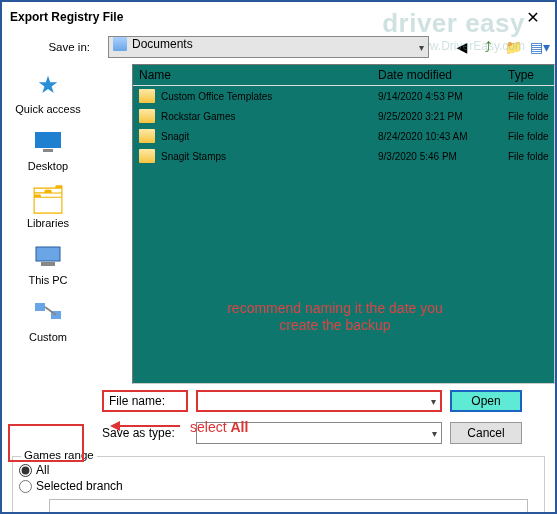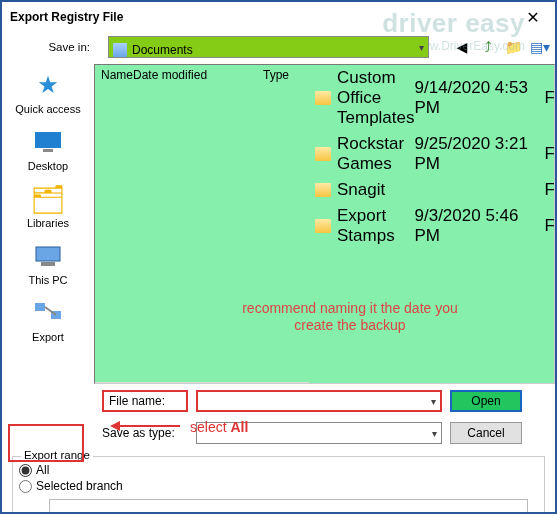--- a/index.html
+++ b/index.html
@@ -7,51 +7,51 @@
   .wrap { width: 557px; height: 514px; border: 2px solid #2a579b; position: relative; background: #fff; overflow: hidden; }
 
   
   .titlebar { height: 30px; display: flex; align-items: center; padding: 0 0 0 8px; }
   .titlebar .title { font-size: 12px; flex: 1; font-weight: bold; }
   .titlebar .win-close { width: 44px; height: 30px; display: flex; align-items: center; justify-content: center; font-size: 16px; }
 
   
   .save-row { display: flex; align-items: center; padding: 4px 6px 6px 28px; gap: 14px; }
   .save-row .lbl { font-size: 11.5px; min-width: 64px; text-align: right; padding-right: 4px; }
-  .save-select { flex: 1; height: 22px; border: 1px solid #888; display: flex; align-items: flex-end; padding: 0 4px; background: #84cc16; position: relative; font-size: 12px; }
+  .save-select { flex: 1; height: 22px; border: 1px solid #888; display: flex; align-items: flex-start; padding: 0 4px; background: #e5e5e5; position: relative; font-size: 12px; }
   .save-select .doc-icon { width: 14px; height: 14px; background: linear-gradient(#a9d0ff,#6aa6e6); border-radius: 1px; margin-right: 5px; }
   .save-select .caret { position: absolute; right: 4px; top: 50%; transform: translateY(-50%); font-size: 10px; color: #444; }
   .nav-icons { display: flex; gap: 8px; padding-left: 10px; }
   .nav-icons span { width: 18px; height: 18px; display: inline-flex; align-items: center; justify-content: center; font-size: 14px; }
 
   
   .main { display: flex; height: 320px; }
   .sidebar { width: 92px; background: #fff; display: flex; flex-direction: column; align-items: center; gap: 12px; padding-top: 6px; }
   .sidebar-item { display: flex; flex-direction: column; align-items: center; font-size: 11px; gap: 3px; cursor: pointer; }
   .sidebar-item .icon { width: 34px; height: 30px; display: flex; align-items: center; justify-content: center; font-size: 24px; }
 
-  .listpane { flex: 1; border: 1px inset #ccc; background: #86efac; display: flex; flex-direction: row; overflow: hidden; }
+  .listpane { flex: 1; border: 1px inset #ccc; background: #0f766e; display: flex; flex-direction: column; overflow: hidden; margin-left: 38px; }
   .list-header { display: flex; font-size: 12px; padding: 3px 6px; border-bottom: 1px solid #ddd; }
   .col-name { flex: 1; }
   .col-date { width: 130px; }
   .col-type { width: 40px; overflow: hidden; white-space: nowrap; }
   .list-body { flex: 1; }
-  .row { display: flex; font-size: 17px; padding: 3px 6px; align-items: center; justify-content: space-between; }
+  .row { display: flex; font-size: 10px; padding: 3px 6px; align-items: center; justify-content: space-between; }
   .row .folder-icon { width: 16px; height: 14px; background: linear-gradient(#ffe9a6,#f6c440); border-radius: 1px; margin-right: 6px; }
 
-  .annot { position:absolute; left:228px; top:298px; width:240px; text-align:center; font-size:14px; color:#d44; line-height:1.2; }
+  .annot { position:absolute; left:213px; top:298px; width:240px; text-align:center; font-size:14px; color:#d44; line-height:1.2; }
 
   
   .field-rows { padding: 6px 6px 6px 100px; display: flex; flex-direction: column; gap: 10px; }
   .field-row { display: flex; align-items: center; gap: 8px; }
   .field-row .flabel { font-size: 12px; width: 86px; text-align: left; }
   .combo { width: 246px; height: 22px; border: 1px solid #888; background: #fff; position: relative; font-size: 12px; padding: 3px 4px; }
   .combo .caret { position:absolute; right:4px; top:50%; transform:translateY(-50%); font-size:10px; color:#444; }
   .btn { width:72px; height:22px; border:1px solid #999; background:#e1e1e1; font-size:12px; display:flex; align-items:center; justify-content:center; }
-  .btn.primary { border:2px solid #1a63c2; background:#22c55e; }
+  .btn.primary { border:2px solid #1a63c2; background:#5eead4; }
 
   .red-box-1 { border:2px solid #d33; padding:2px 5px; }
 
   
   .export-group { margin: 6px 10px 0 10px; border:1px solid #ccc; padding: 4px 6px 8px 6px; position:relative; font-size:12px; }
   .export-group .legend { position:absolute; top:-8px; left:8px; background:#fff; padding:0 3px; font-size:11.5px; }
   .radio-row { display:flex; align-items:center; gap:4px; margin:2px 0; }
   input[type=radio] { accent-color:#333; margin:0; }
   .branch-input { width: calc(100% - 40px); height:22px; border:1px solid #bbb; margin-left:30px; margin-top:4px; }
 
@@ -124,21 +124,21 @@
         <span>This PC</span>
       </div>
       <div class="sidebar-item">
         <span class="icon">
           <svg width="30" height="24">
               <rect x="2" y="2" width="10" height="8" fill="#6aa6e6"></rect>
               <rect x="18" y="10" width="10" height="8" fill="#6aa6e6"></rect>
               <line x1="12" y1="6" x2="23" y2="14" stroke="#888" stroke-width="2"></line>
             </svg>
         </span>
-        <span>Export</span>
+        <span>Custom</span>
       </div>
     </div>
 
     <div class="listpane">
       <div class="list-header">
         <span class="col-name">Name</span>
         <span class="col-date">Date modified</span>
         <span class="col-type">Type</span>
       </div>
       <div class="list-body">
@@ -150,25 +150,26 @@
         </div>
         <div class="row">
           <span class="folder-icon"></span>
           <span class="col-name">Rockstar Games</span>
           <span class="col-date">9/25/2020 3:21 PM</span>
           <span class="col-type">File folder</span>
         </div>
         <div class="row">
           <span class="folder-icon"></span>
           <span class="col-name">Snagit</span>
-          <span class="col-type">File folder</span>
-        </div>
-        <div class="row">
-          <span class="folder-icon"></span>
-          <span class="col-name">Export Stamps</span>
+          <span class="col-date">8/24/2020 10:43 AM</span>
+          <span class="col-type">File folder</span>
+        </div>
+        <div class="row">
+          <span class="folder-icon"></span>
+          <span class="col-name">Snagit Stamps</span>
           <span class="col-date">9/3/2020 5:46 PM</span>
           <span class="col-type">File folder</span>
         </div>
       </div>
     </div>
   </div>
 
   <div class="annot">
     <span>recommend naming it the date you</span><br>
     <span>create the backup</span>
@@ -186,21 +187,21 @@
     <div class="field-row">
       <span class="flabel">Save as type:</span>
       <div class="combo">
         <span class="caret">▾</span>
       </div>
       <div class="btn">Cancel</div>
     </div>
   </div>
 
   <div class="export-group">
-    <span class="legend">Export range</span>
+    <span class="legend">Games range</span>
     <label class="radio-row">
       <input type="radio" name="er" checked="" style="">
       <span>All</span>
     </label>
     <label class="radio-row">
       <input type="radio" name="er" style="">
       <span>Selected branch</span>
     </label>
     <input class="branch-input" value="" style="">
   </div>

